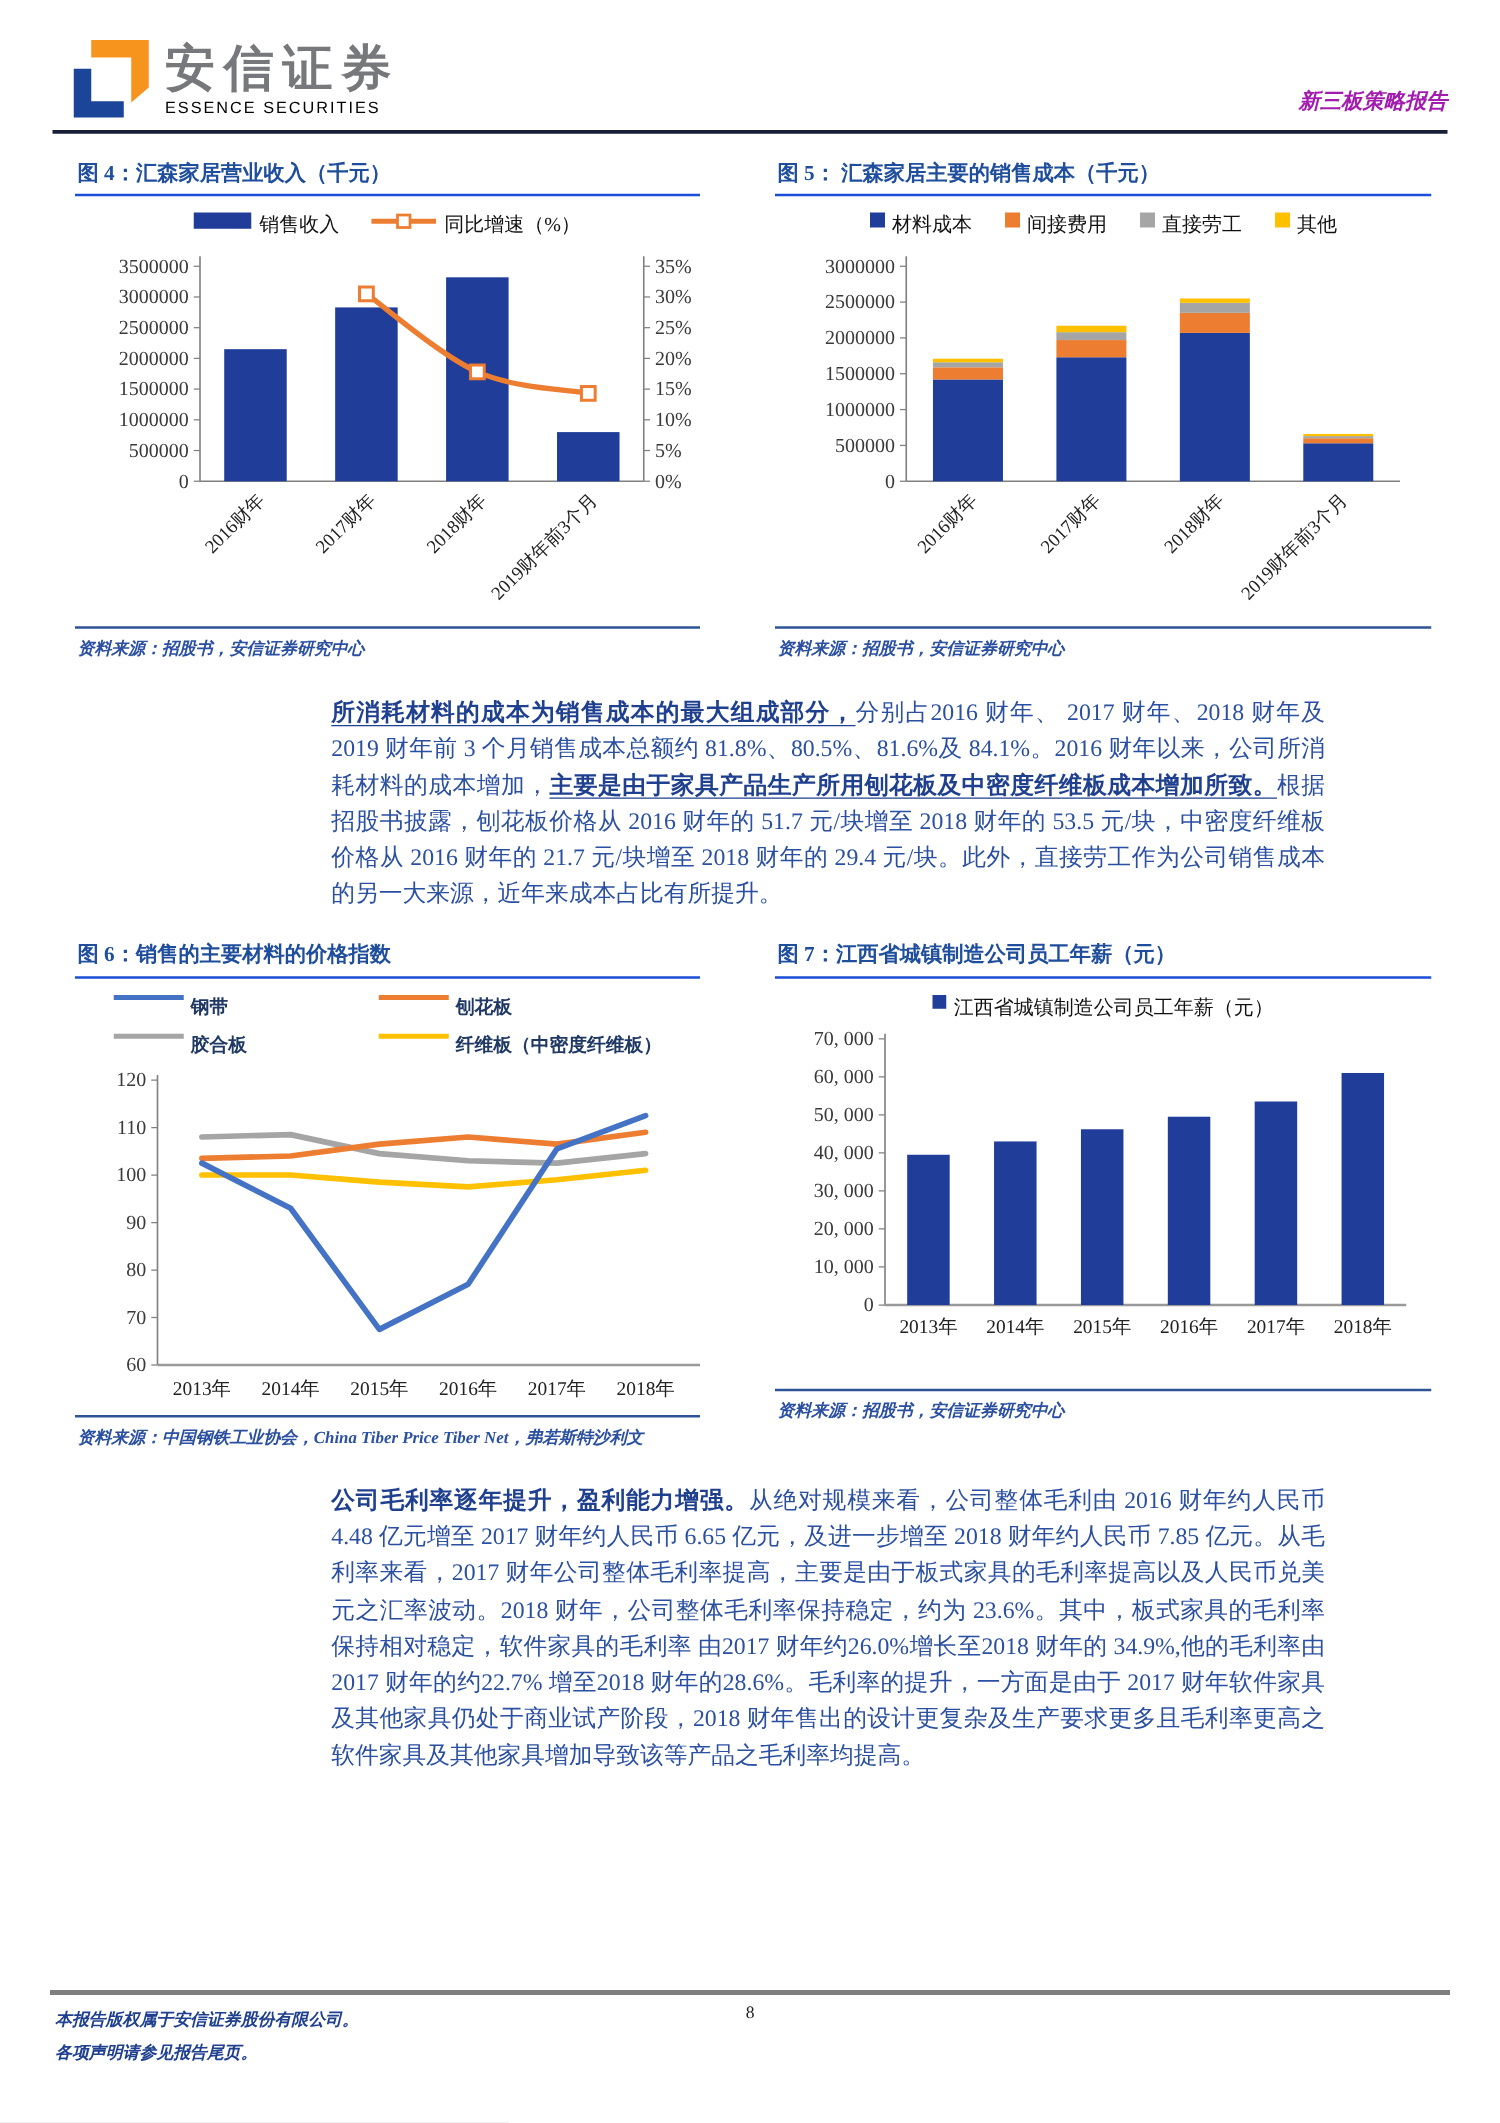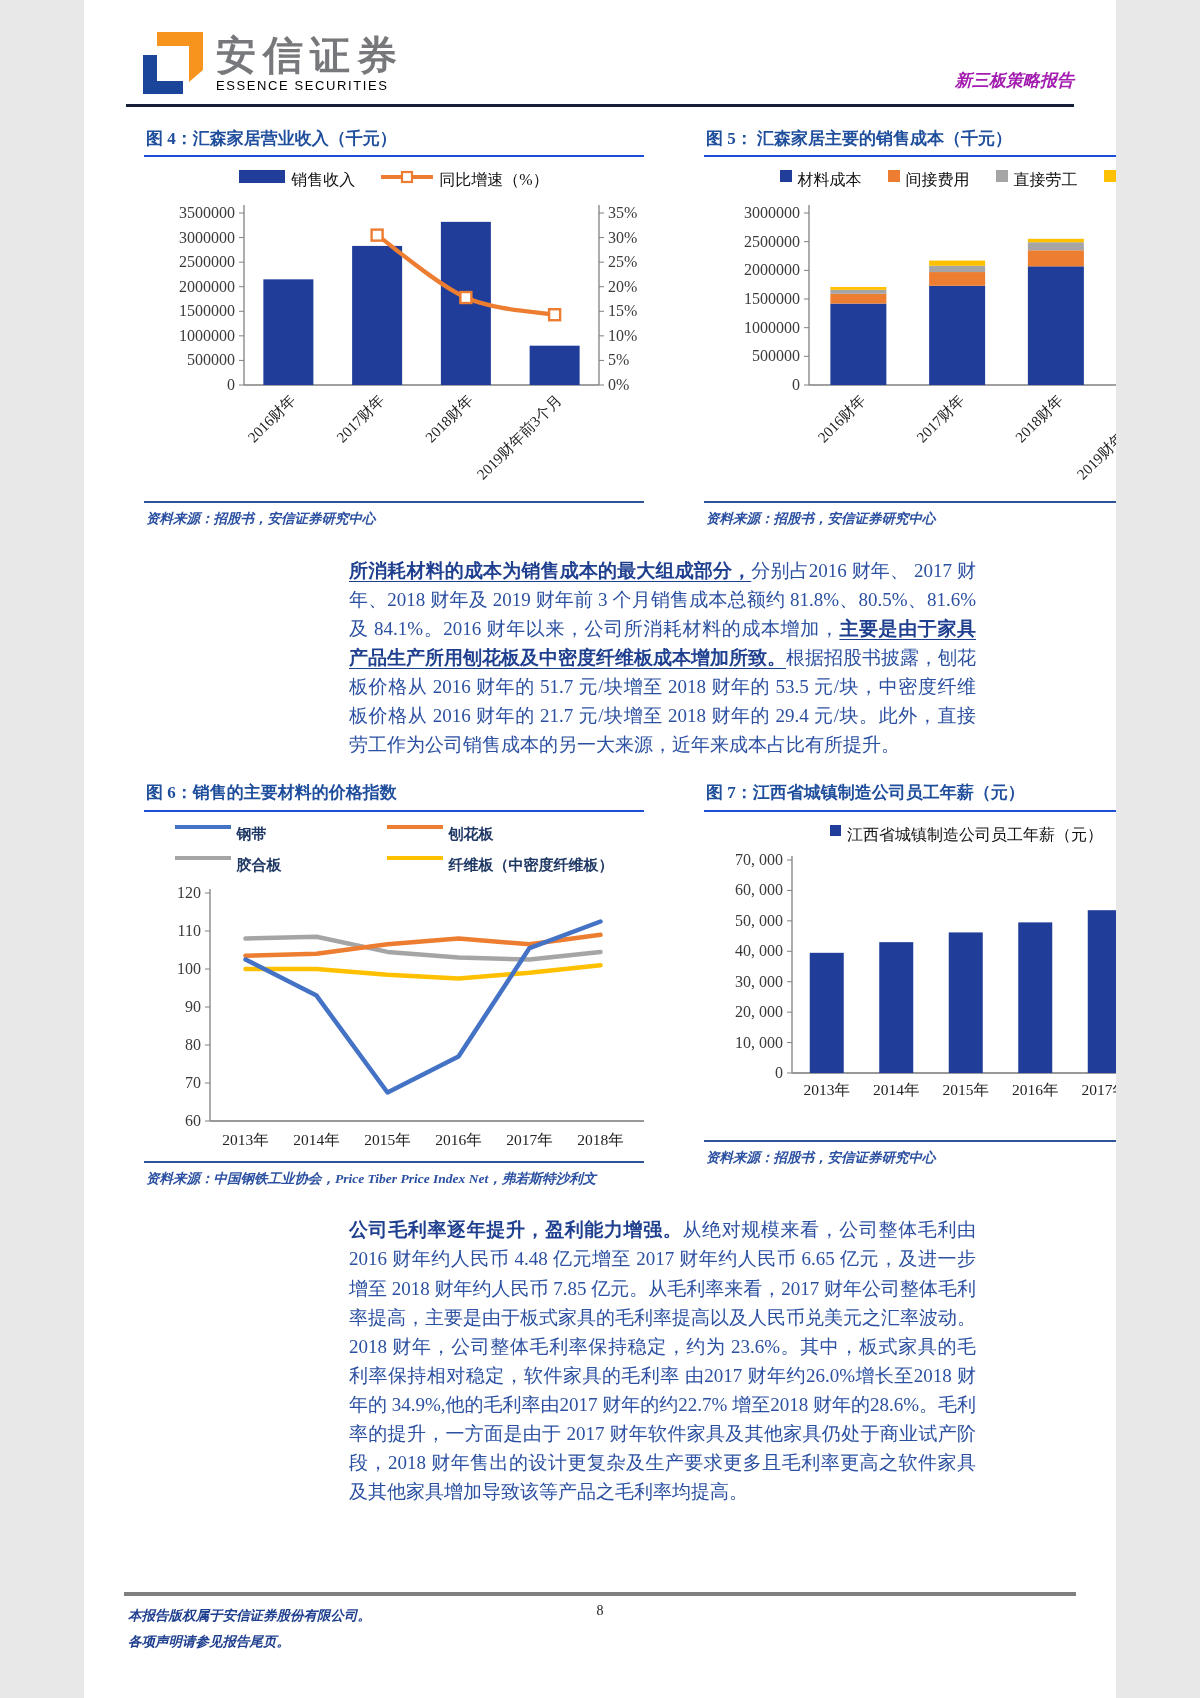--- a/index.html
+++ b/index.html
@@ -1,18 +1,18 @@
 <!DOCTYPE html>
 <html><head>
 <meta charset="utf-8">
 <style>
   * { box-sizing: border-box; }
   html,body { margin:0; padding:0; background:#e8e8e8; }
   .page {
-    width:1032px; height:1698px; margin:0 auto; background:#ffffff;
+    width:1200px; height:1698px; margin:0 auto; background:#ffffff;
     position:relative; overflow:hidden;
     font-family:"Liberation Serif","DejaVu Serif",serif; color:#222;
   }
   
   .hdr { padding:30px 42px 0 56px; }
   .hdr-row { display:flex; justify-content:space-between; align-items:flex-end; }
   .brand { display:flex; align-items:flex-start; gap:10px; }
   .brand-names { display:flex; flex-direction:column; justify-content:flex-start; padding-top:4px; }
   .brand-cn { font-size:40px; color:#77787b; letter-spacing:7px; font-family:"Liberation Sans",sans-serif; font-weight:600; line-height:1.05; }
   .brand-en { font-size:13px; color:#000000; letter-spacing:1.6px; font-family:"Liberation Sans",sans-serif; margin-top:2px; }
@@ -257,21 +257,21 @@
           <polyline points="101.5,59.599999999999994 172.5,57.69999999999999 243.5,72.9 314.5,78.6 385.5,80.5 456.5,72.9" fill="none" stroke="#A5A5A5" stroke-width="4.5" stroke-linejoin="round" stroke-linecap="round"></polyline>
           <polyline points="101.5,76.70000000000002 172.5,74.80000000000001 243.5,65.29999999999998 314.5,59.599999999999994 385.5,65.29999999999998 456.5,55.80000000000001" fill="none" stroke="#ED7D31" stroke-width="4.5" stroke-linejoin="round" stroke-linecap="round"></polyline>
           <polyline points="101.5,80.5 172.5,116.6 243.5,213.5 314.5,177.4 385.5,69.1 456.5,42.5" fill="none" stroke="#4472C4" stroke-width="4.5" stroke-linejoin="round" stroke-linecap="round"></polyline>
           <text x="101.5" y="266" text-anchor="middle" font-size="15.5" fill="#222">2013年</text>
           <text x="172.5" y="266" text-anchor="middle" font-size="15.5" fill="#222">2014年</text>
           <text x="243.5" y="266" text-anchor="middle" font-size="15.5" fill="#222">2015年</text>
           <text x="314.5" y="266" text-anchor="middle" font-size="15.5" fill="#222">2016年</text>
           <text x="385.5" y="266" text-anchor="middle" font-size="15.5" fill="#222">2017年</text>
           <text x="456.5" y="266" text-anchor="middle" font-size="15.5" fill="#222">2018年</text>
         </svg>
-      <div class="fig-source">资料来源：中国钢铁工业协会，Price Tiber Price Index Net，弗若斯特沙利文</div>
+      <div class="fig-source">资料来源：中国钢铁工业协会，China Tiber Price Tiber Net，弗若斯特沙利文</div>
     </div>
     <div class="fig fig-r">
       <div class="fig-title">图 7：江西省城镇制造公司员工年薪（元）</div>
       <div class="fig-legend" id="lg-fig7">
           <span class="lg-item">
             <span class="sw-sq" style="width:11px;height:11px;background:#1F3D99"></span>
             <span>江西省城镇制造公司员工年薪（元）</span>
           </span>
         </div>
       <svg id="c-fig7" width="525" height="268">

